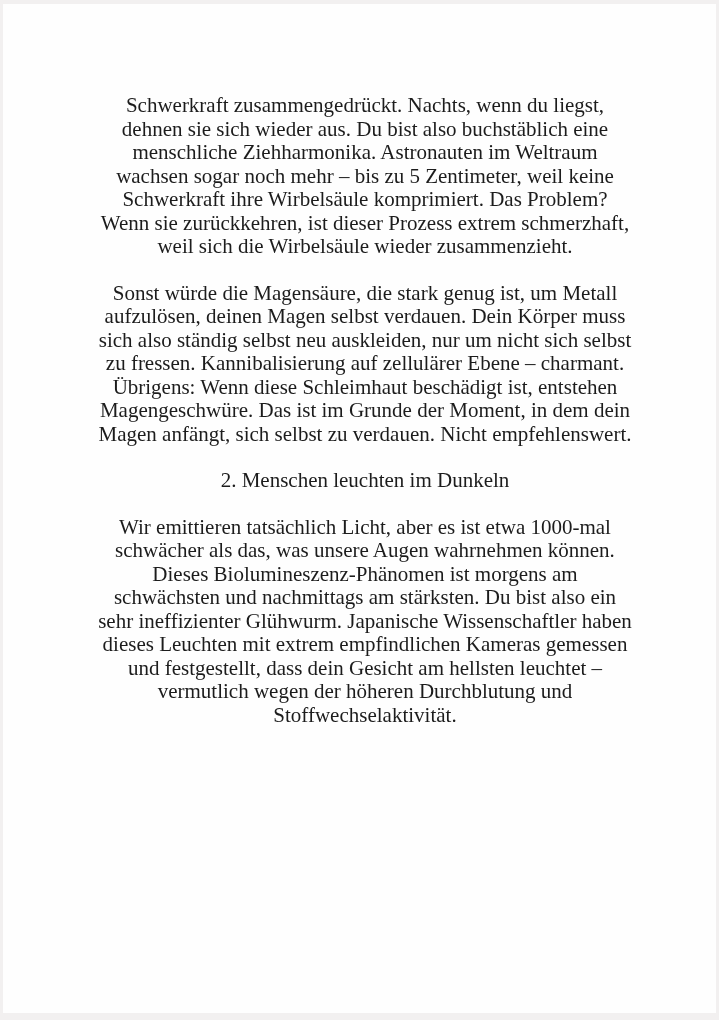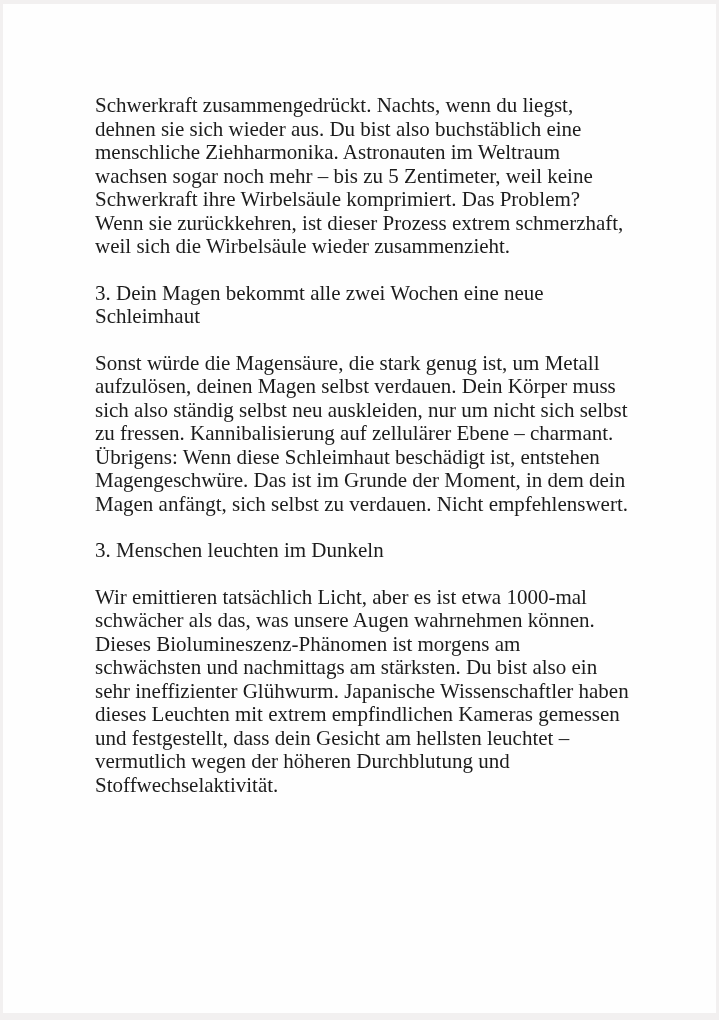--- a/index.html
+++ b/index.html
@@ -29,44 +29,43 @@
     width: 540px;
     color: #1c1c1c;
   }
   .block {
     font-size: 21px;
     line-height: 23.5px;
     font-weight: normal;
     white-space: pre-line;
     margin: 0 0 23px 0;
     letter-spacing: 0;
+    text-align: center;
   }
 </style>
 </head>
 <body>
 
 <div class="paper">
   <div class="content">
     <p class="block">Schwerkraft zusammengedrückt. Nachts, wenn du liegst,
 dehnen sie sich wieder aus. Du bist also buchstäblich eine
 menschliche Ziehharmonika. Astronauten im Weltraum
 wachsen sogar noch mehr – bis zu 5 Zentimeter, weil keine
 Schwerkraft ihre Wirbelsäule komprimiert. Das Problem?
 Wenn sie zurückkehren, ist dieser Prozess extrem schmerzhaft,
 weil sich die Wirbelsäule wieder zusammenzieht.</p>
-    <p class="block">3. Dein Magen bekommt alle zwei Wochen eine neue
-Schleimhaut</p>
     <p class="block">Sonst würde die Magensäure, die stark genug ist, um Metall
 aufzulösen, deinen Magen selbst verdauen. Dein Körper muss
 sich also ständig selbst neu auskleiden, nur um nicht sich selbst
 zu fressen. Kannibalisierung auf zellulärer Ebene – charmant.
 Übrigens: Wenn diese Schleimhaut beschädigt ist, entstehen
 Magengeschwüre. Das ist im Grunde der Moment, in dem dein
 Magen anfängt, sich selbst zu verdauen. Nicht empfehlenswert.</p>
-    <p class="block">3. Menschen leuchten im Dunkeln</p>
+    <p class="block">2. Menschen leuchten im Dunkeln</p>
     <p class="block">Wir emittieren tatsächlich Licht, aber es ist etwa 1000-mal
 schwächer als das, was unsere Augen wahrnehmen können.
 Dieses Biolumineszenz-Phänomen ist morgens am
 schwächsten und nachmittags am stärksten. Du bist also ein
 sehr ineffizienter Glühwurm. Japanische Wissenschaftler haben
 dieses Leuchten mit extrem empfindlichen Kameras gemessen
 und festgestellt, dass dein Gesicht am hellsten leuchtet –
 vermutlich wegen der höheren Durchblutung und
 Stoffwechselaktivität.</p>
   </div>

